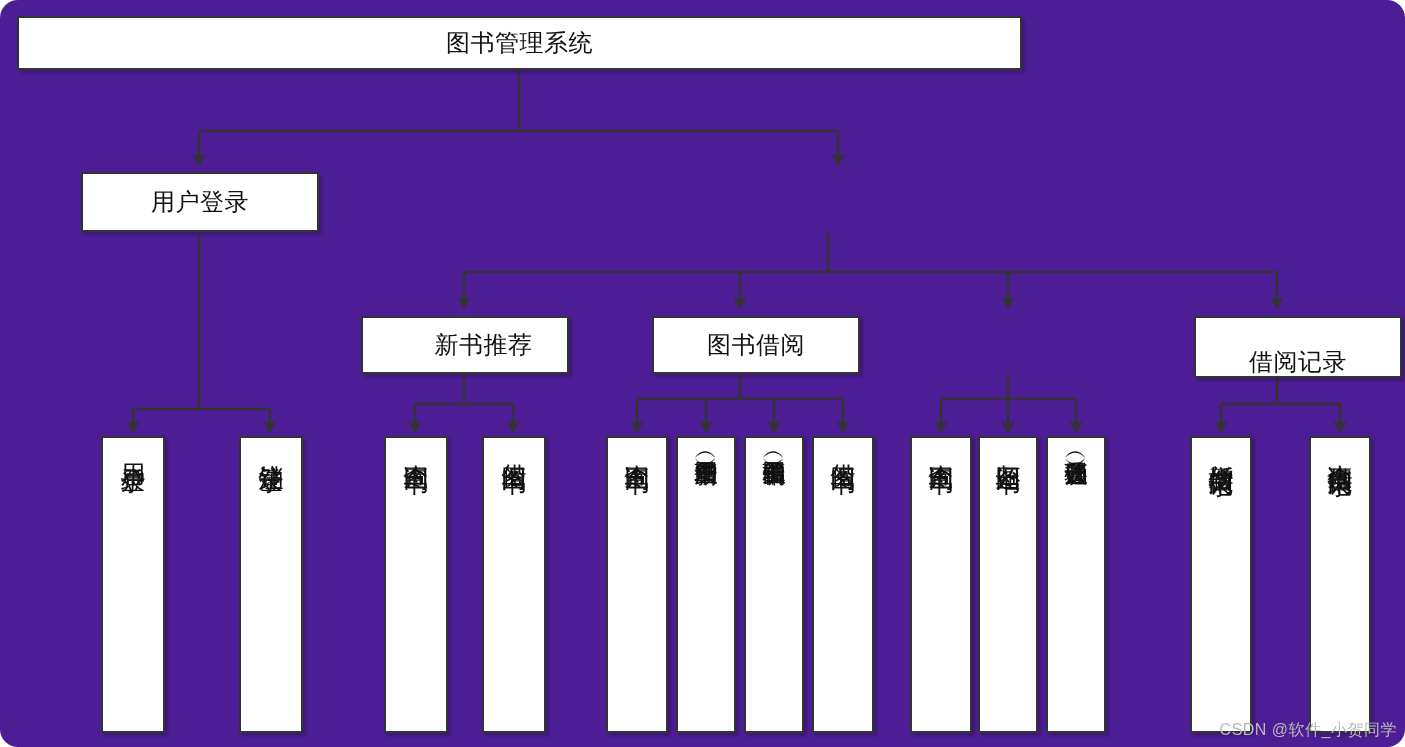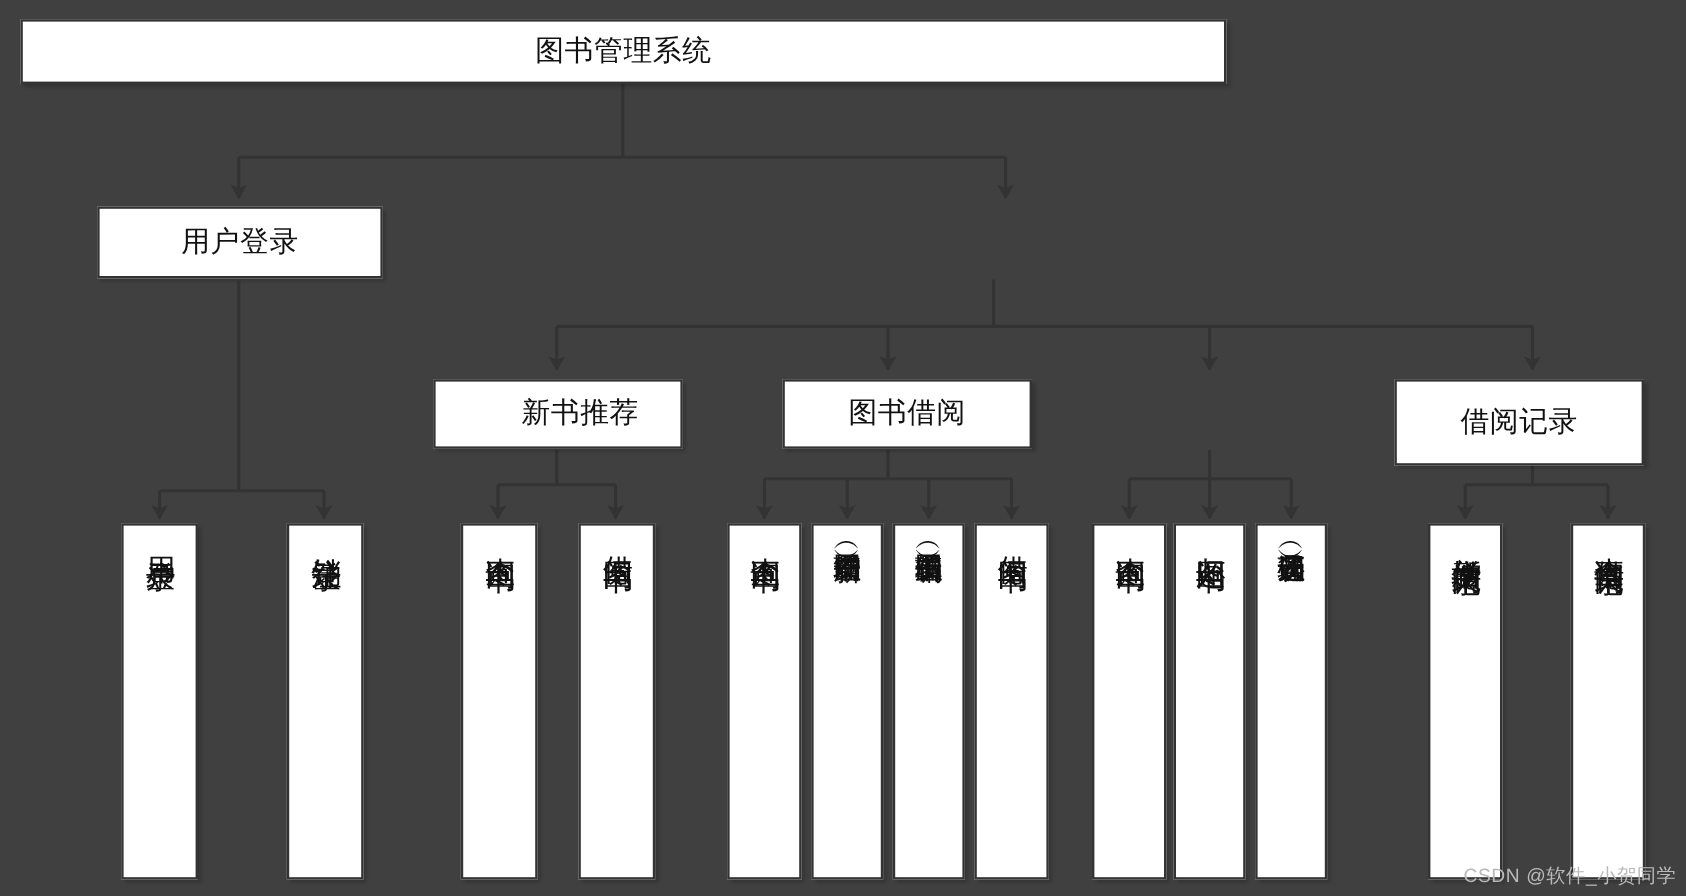--- a/index.html
+++ b/index.html
@@ -8,22 +8,23 @@
     padding: 0;
     background: #ffffff;
   }
   body {
     font-family: "Liberation Sans", "DejaVu Sans", sans-serif;
   }
   #diagram {
     position: relative;
     width: 1405px;
     height: 747px;
-    background: #404040;
+    background: #4c1d95;
     overflow: hidden;
+    border-radius: 18px;
   }
   #connectors {
     position: absolute;
     left: 0;
     top: 0;
     width: 1405px;
     height: 747px;
     pointer-events: none;
   }
   .node {
@@ -140,21 +141,21 @@
   <div class="node horiz" style="left:81px; top:172px; width:238px; height:60px;">
     <span class="label">用户登录</span>
   </div>
 
   <div class="node horiz" style="left:361px; top:316px; width:208px; height:58px;padding-left:37px;">
     <span class="label">新书推荐</span>
   </div>
   <div class="node horiz" style="left:634px; top:316px; width:208px; height:58px;margin-left:18px;">
     <span class="label">图书借阅</span>
   </div>
-  <div class="node horiz" style="left:1162px; top:316px; width:208px; height:72px;">
+  <div class="node horiz" style="left:1194px; top:316px; width:208px; height:62px;align-items:flex-end;">
     <span class="label">借阅记录</span>
   </div>
 
   <div class="node vert" style="left:101px; top:436px; width:64px; height:297px;">
     <span class="label">用户登录</span>
   </div>
   <div class="node vert" style="left:239px; top:436px; width:64px; height:297px;">
     <span class="label">注销登录</span>
   </div>
 

